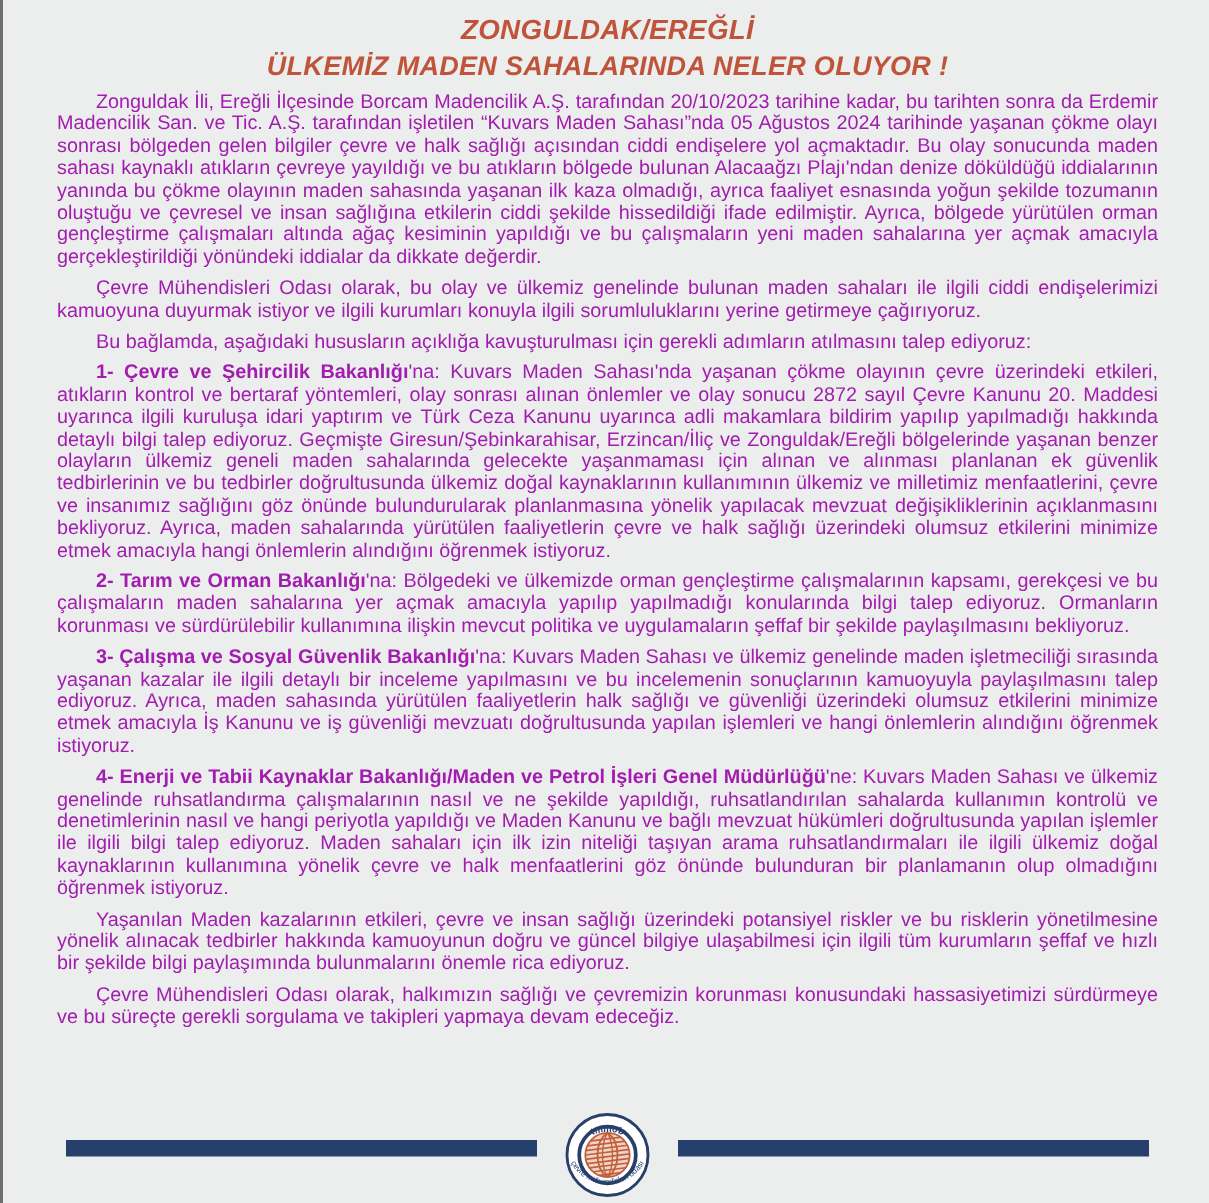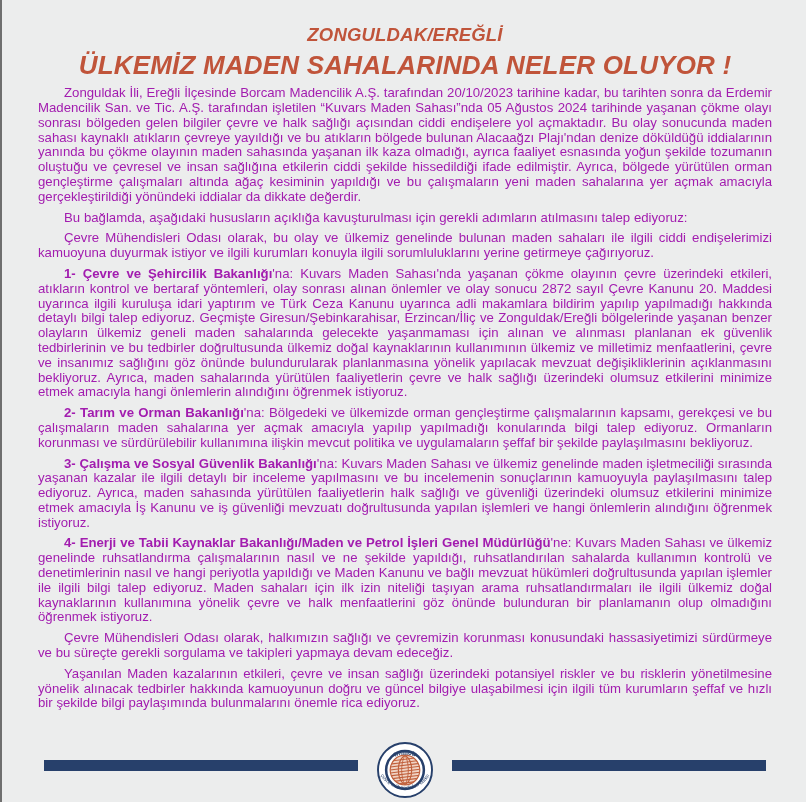--- a/index.html
+++ b/index.html
@@ -24,35 +24,35 @@
     border-left: 2px solid #6f6f6f;
   }
   .content {
     position: absolute;
     left: 36px;
     top: 0;
     width: 734px;
   }
   .title-block {
     text-align: center;
-    padding-top: 23px;
+    padding-top: 8px;
     padding-bottom: 4px;
   }
   .title-line {
     color: #c0543a;
     font-weight: bold;
     font-style: italic;
     letter-spacing: 0.2px;
     line-height: 1.33;
   }
   .title-line-1 {
     font-size: 18.5px;
   }
   .title-line-2 {
-    font-size: 26px;
+    font-size: 18px;
   }
   p.body-text {
     margin: 0 0 6px 0;
     font-size: 13.2px;
     line-height: 14.8px;
     color: #a21caf;
     text-align: justify;
     text-indent: 26px;
     word-spacing: 0.1px;
     -webkit-hyphens: none;
@@ -108,35 +108,35 @@
 
   <div class="content">
 
     <div class="title-block">
       <div class="title-line title-line-1">ZONGULDAK/EREĞLİ</div>
       <div class="title-line title-line-2">ÜLKEMİZ MADEN SAHALARINDA NELER OLUYOR !</div>
     </div>
 
     <p class="body-text">Zonguldak İli, Ereğli İlçesinde Borcam Madencilik A.Ş. tarafından 20/10/2023 tarihine kadar, bu tarihten sonra da Erdemir Madencilik San. ve Tic. A.Ş. tarafından işletilen “Kuvars Maden Sahası”nda 05 Ağustos 2024 tarihinde yaşanan çökme olayı sonrası bölgeden gelen bilgiler çevre ve halk sağlığı açısından ciddi endişelere yol açmaktadır. Bu olay sonucunda maden sahası kaynaklı atıkların çevreye yayıldığı ve bu atıkların bölgede bulunan Alacaağzı Plajı'ndan denize döküldüğü iddialarının yanında bu çökme olayının maden sahasında yaşanan ilk kaza olmadığı, ayrıca faaliyet esnasında yoğun şekilde tozumanın oluştuğu ve çevresel ve insan sağlığına etkilerin ciddi şekilde hissedildiği ifade edilmiştir. Ayrıca, bölgede yürütülen orman gençleştirme çalışmaları altında ağaç kesiminin yapıldığı ve bu çalışmaların yeni maden sahalarına yer açmak amacıyla gerçekleştirildiği yönündeki iddialar da dikkate değerdir.</p>
 
+    <p class="body-text">Çevre Mühendisleri Odası olarak, bu olay ve ülkemiz genelinde bulunan maden sahaları ile ilgili ciddi endişelerimizi kamuoyuna duyurmak istiyor ve ilgili kurumları konuyla ilgili sorumluluklarını yerine getirmeye çağırıyoruz.</p>
+
     <p class="body-text">Bu bağlamda, aşağıdaki hususların açıklığa kavuşturulması için gerekli adımların atılmasını talep ediyoruz:</p>
-
-    <p class="body-text">Çevre Mühendisleri Odası olarak, bu olay ve ülkemiz genelinde bulunan maden sahaları ile ilgili ciddi endişelerimizi kamuoyuna duyurmak istiyor ve ilgili kurumları konuyla ilgili sorumluluklarını yerine getirmeye çağırıyoruz.</p>
 
     <p class="body-text"><span class="lead">1-</span><span class="lead">&nbsp;</span><span class="lead">Çevre ve Şehircilik Bakanlığı</span><span>'na: </span><span>Kuvars Maden Sahası'nda yaşanan çökme olayının çevre üzerindeki etkileri, atıkların kontrol ve bertaraf yöntemleri, olay sonrası alınan önlemler ve olay sonucu 2872 sayıl Çevre Kanunu 20. Maddesi uyarınca ilgili kuruluşa idari yaptırım ve Türk Ceza Kanunu uyarınca adli makamlara bildirim yapılıp yapılmadığı hakkında detaylı bilgi talep ediyoruz. Geçmişte Giresun/Şebinkarahisar, Erzincan/İliç ve Zonguldak/Ereğli bölgelerinde yaşanan benzer olayların ülkemiz geneli maden sahalarında gelecekte yaşanmaması için alınan ve alınması planlanan ek güvenlik tedbirlerinin ve bu tedbirler doğrultusunda ülkemiz doğal kaynaklarının kullanımının ülkemiz ve milletimiz menfaatlerini, çevre ve insanımız sağlığını göz önünde bulundurularak planlanmasına yönelik yapılacak mevzuat değişikliklerinin açıklanmasını bekliyoruz. Ayrıca, maden sahalarında yürütülen faaliyetlerin çevre ve halk sağlığı üzerindeki olumsuz etkilerini minimize etmek amacıyla hangi önlemlerin alındığını öğrenmek istiyoruz.</span></p>
 
     <p class="body-text"><span class="lead">2-</span><span class="lead">&nbsp;</span><span class="lead">Tarım ve Orman Bakanlığı</span><span>'na: </span><span>Bölgedeki ve ülkemizde orman gençleştirme çalışmalarının kapsamı, gerekçesi ve bu çalışmaların maden sahalarına yer açmak amacıyla yapılıp yapılmadığı konularında bilgi talep ediyoruz. Ormanların korunması ve sürdürülebilir kullanımına ilişkin mevcut politika ve uygulamaların şeffaf bir şekilde paylaşılmasını bekliyoruz.</span></p>
 
     <p class="body-text"><span class="lead">3-</span><span class="lead">&nbsp;</span><span class="lead">Çalışma ve Sosyal Güvenlik Bakanlığı</span><span>'na: </span><span>Kuvars Maden Sahası ve ülkemiz genelinde maden işletmeciliği sırasında yaşanan kazalar ile ilgili detaylı bir inceleme yapılmasını ve bu incelemenin sonuçlarının kamuoyuyla paylaşılmasını talep ediyoruz. Ayrıca, maden sahasında yürütülen faaliyetlerin halk sağlığı ve güvenliği üzerindeki olumsuz etkilerini minimize etmek amacıyla İş Kanunu ve iş güvenliği mevzuatı doğrultusunda yapılan işlemleri ve hangi önlemlerin alındığını öğrenmek istiyoruz.</span></p>
 
     <p class="body-text"><span class="lead">4-</span><span class="lead">&nbsp;</span><span class="lead">Enerji ve Tabii Kaynaklar Bakanlığı/Maden ve Petrol İşleri Genel Müdürlüğü</span><span>'ne: </span><span>Kuvars Maden Sahası ve ülkemiz genelinde ruhsatlandırma çalışmalarının nasıl ve ne şekilde yapıldığı, ruhsatlandırılan sahalarda kullanımın kontrolü ve denetimlerinin nasıl ve hangi periyotla yapıldığı ve Maden Kanunu ve bağlı mevzuat hükümleri doğrultusunda yapılan işlemler ile ilgili bilgi talep ediyoruz. Maden sahaları için ilk izin niteliği taşıyan arama ruhsatlandırmaları ile ilgili ülkemiz doğal kaynaklarının kullanımına yönelik çevre ve halk menfaatlerini göz önünde bulunduran bir planlamanın olup olmadığını öğrenmek istiyoruz.</span></p>
 
+    <p class="body-text">Yaşanılan Maden kazalarının etkileri, çevre ve insan sağlığı üzerindeki potansiyel riskler ve bu risklerin yönetilmesine yönelik alınacak tedbirler hakkında kamuoyunun doğru ve güncel bilgiye ulaşabilmesi için ilgili tüm kurumların şeffaf ve hızlı bir şekilde bilgi paylaşımında bulunmalarını önemle rica ediyoruz.</p>
+
     <p class="body-text">Çevre Mühendisleri Odası olarak, halkımızın sağlığı ve çevremizin korunması konusundaki hassasiyetimizi sürdürmeye ve bu süreçte gerekli sorgulama ve takipleri yapmaya devam edeceğiz.</p>
-
-    <p class="body-text">Yaşanılan Maden kazalarının etkileri, çevre ve insan sağlığı üzerindeki potansiyel riskler ve bu risklerin yönetilmesine yönelik alınacak tedbirler hakkında kamuoyunun doğru ve güncel bilgiye ulaşabilmesi için ilgili tüm kurumların şeffaf ve hızlı bir şekilde bilgi paylaşımında bulunmalarını önemle rica ediyoruz.</p>
 
 
   </div>
 
   <div class="footer-band">
     <div class="bar bar-left"></div>
     <div class="bar bar-right"></div>
 
     <div class="logo">
       <svg viewBox="0 0 100 100" xmlns="http://www.w3.org/2000/svg" aria-hidden="true">

